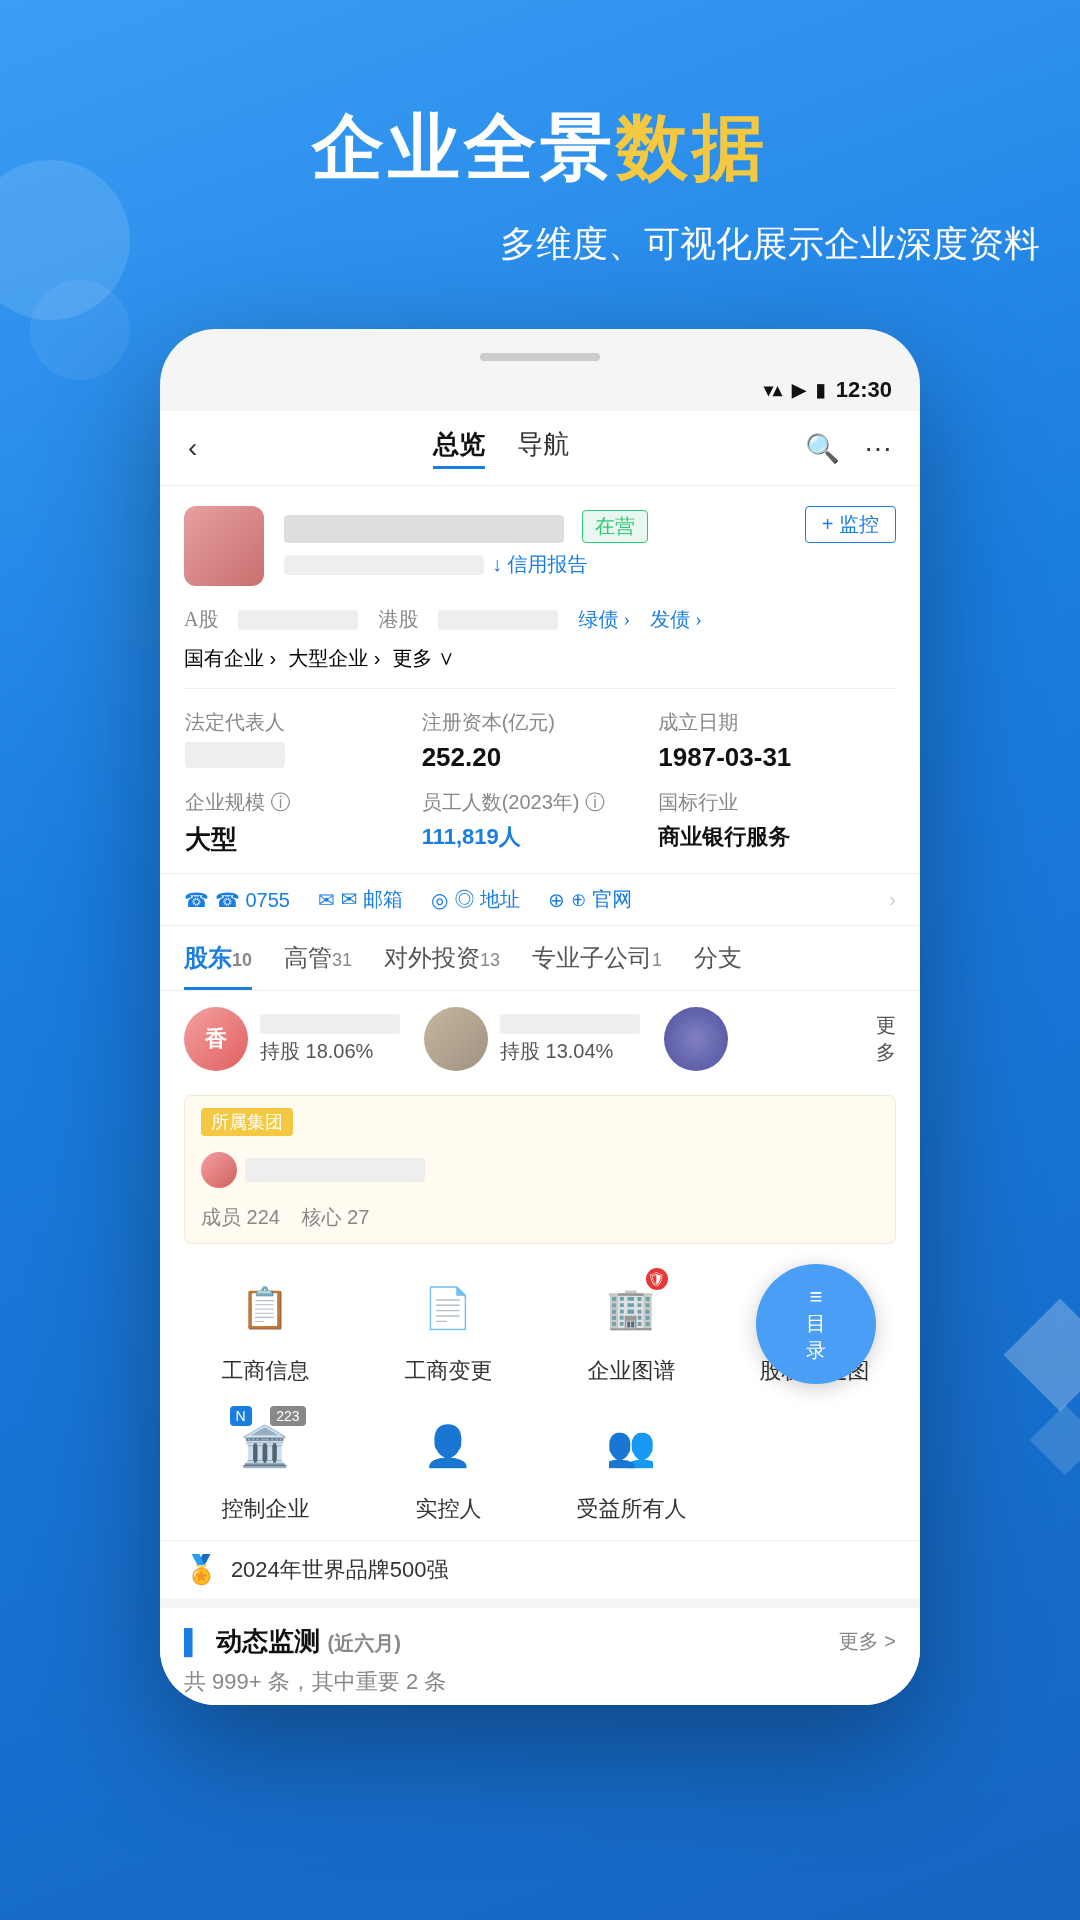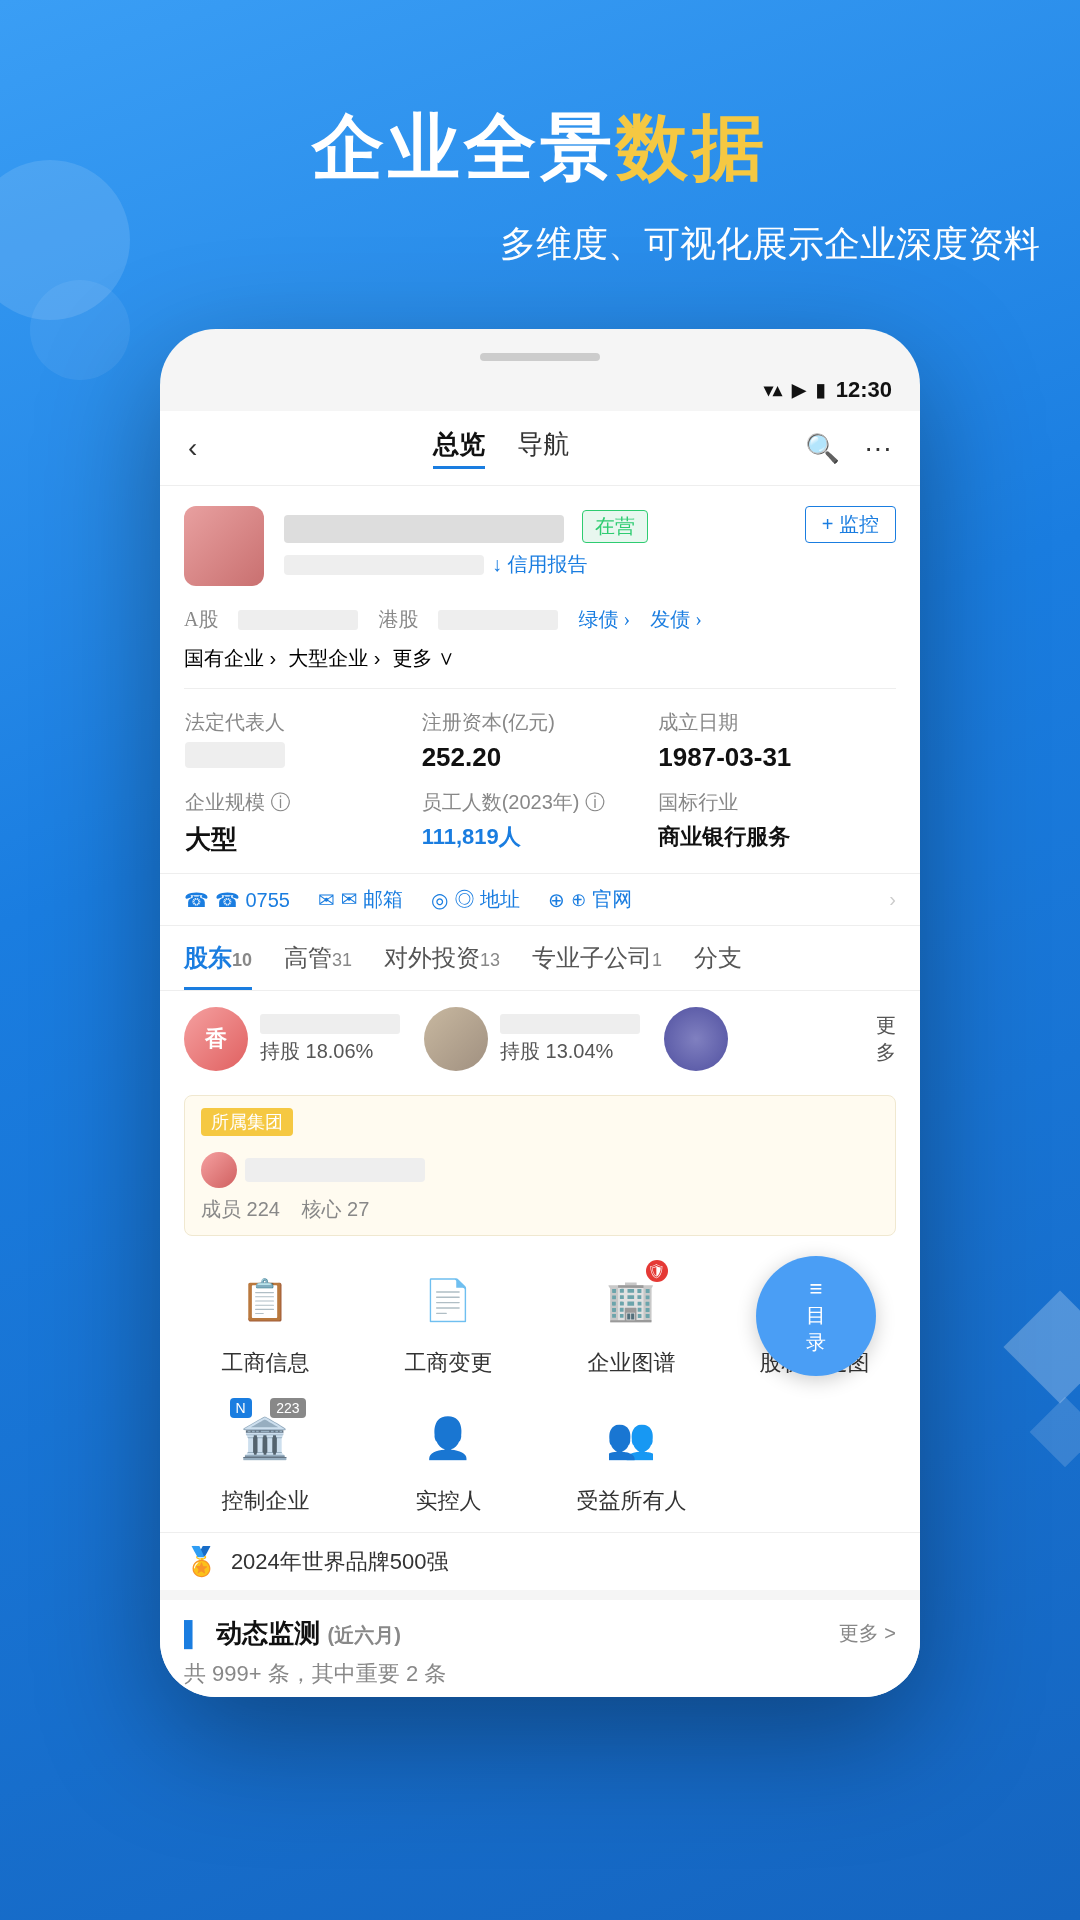--- a/index.html
+++ b/index.html
@@ -401,21 +401,21 @@
       height: 36px;
       border-radius: 50%;
       background: linear-gradient(135deg, #f5a0a0, #d06060);
       display: inline-block;
       margin-right: 8px;
       vertical-align: middle;
     }
     .group-stats {
       font-size: 20px;
       color: #888;
-      margin-top: 8px;
+      margin-top: 16px;
     }
     .group-stats span {
       margin-right: 16px;
     }
 
     
     .func-grid {
       display: grid;
       grid-template-columns: repeat(4, 1fr);
       padding: 16px 24px;

